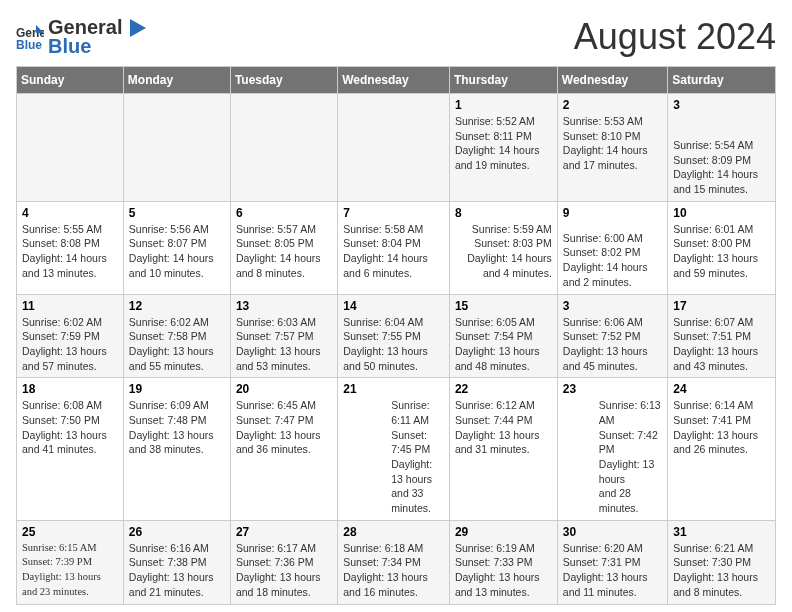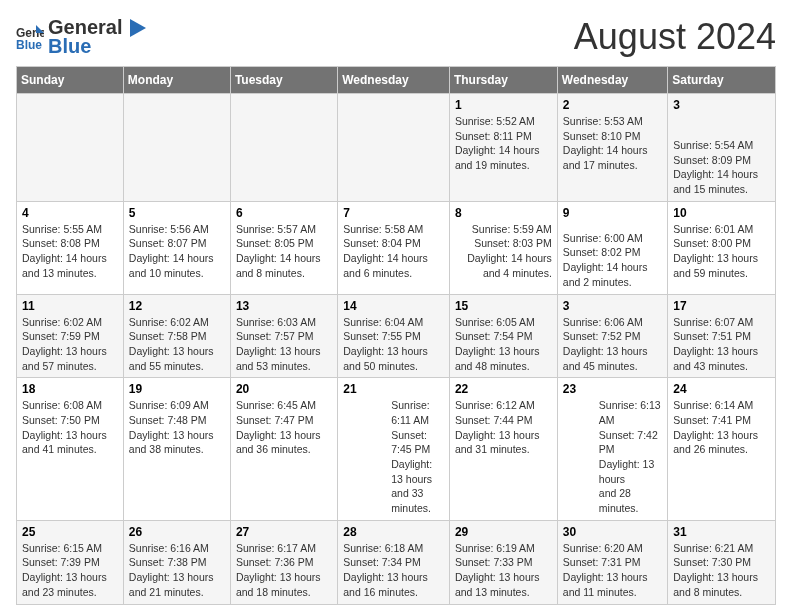--- a/index.html
+++ b/index.html
@@ -293,21 +293,21 @@
           <span class="day-number">24</span>
           <div class="day-info" style="white-space: pre-line;">Sunrise: 6:14 AM
 Sunset: 7:41 PM
 Daylight: 13 hours
 and 26 minutes.</div>
         </td>
       </tr>
       <tr>
         <td>
           <span class="day-number">25</span>
-          <div class="day-info" style="white-space: pre-line;">Sunrise: 6:15 AM
+          <div class="day-info" style="white-space: pre-line; font-family: Liberation Serif, serif;">Sunrise: 6:15 AM
 Sunset: 7:39 PM
 Daylight: 13 hours
 and 23 minutes.</div>
         </td>
         <td>
           <span class="day-number">26</span>
           <div class="day-info" style="white-space: pre-line;">Sunrise: 6:16 AM
 Sunset: 7:38 PM
 Daylight: 13 hours
 and 21 minutes.</div>

